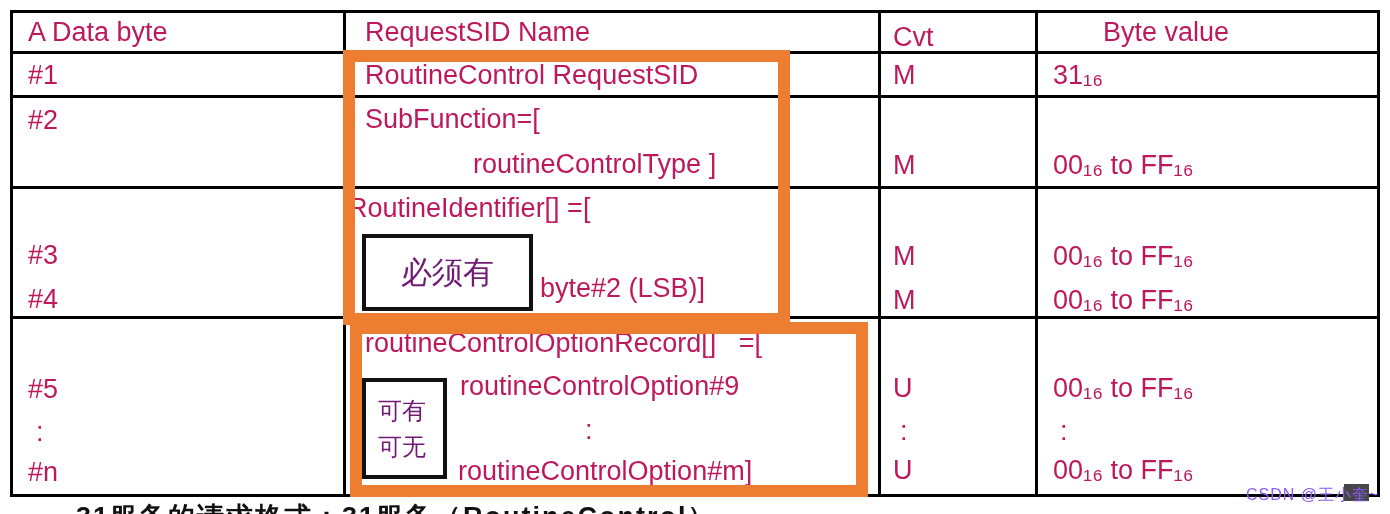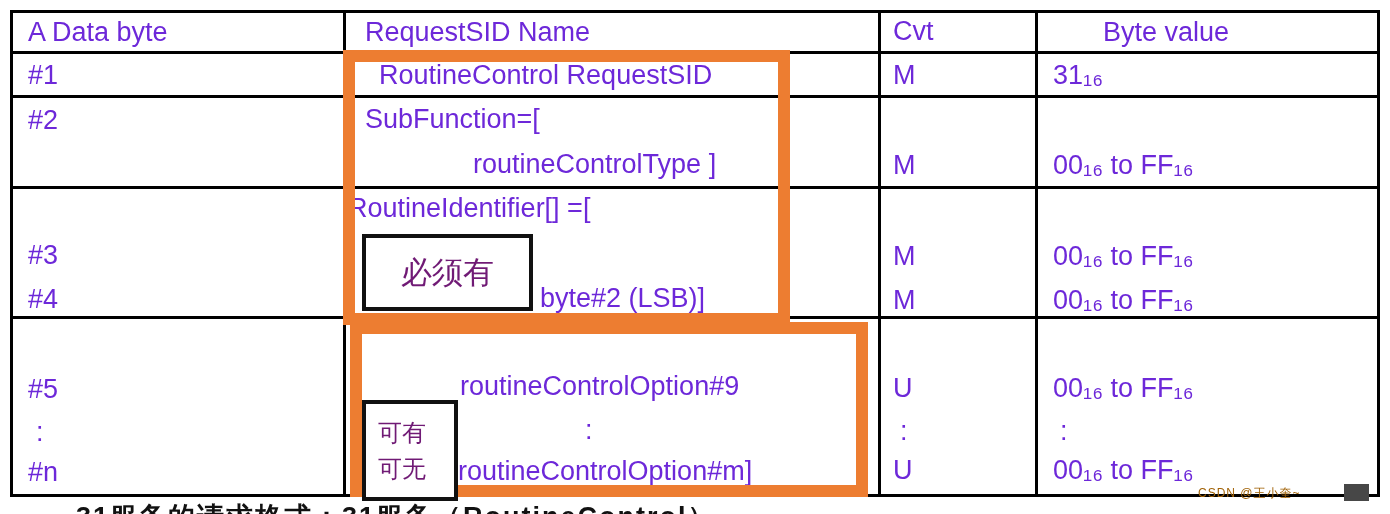--- a/index.html
+++ b/index.html
@@ -8,96 +8,97 @@
     overflow:hidden;
     font-family:"Liberation Sans","DejaVu Sans",sans-serif;
     color:#1a1a1a;
   }
   
   .tframe{position:absolute;left:10px;top:10px;width:1370px;height:487px;
     border:3px solid #000;box-sizing:border-box;background:transparent;}
   .hline{position:absolute;left:10px;width:1370px;height:3px;background:#000;}
   .vline{position:absolute;top:10px;height:487px;width:3px;background:#000;}
   
-  .t{position:absolute;white-space:pre;font-size:27px;line-height:30px;color:#6d28d9;}
+  .t{position:absolute;white-space:pre;font-size:27px;line-height:30px;color:#be185d;}
   .hd{font-size:27px;}
   
   .obox{position:absolute;border:12px solid #ED7D31;box-sizing:border-box;background:transparent;z-index:4;}
   .bbox{position:absolute;border:4px solid #111;box-sizing:border-box;background:#fff;z-index:5;
         display:flex;align-items:center;}
   .bbox .olabel{color:#701a75;width:100%;}
   #must-box .olabel{font-size:31px;text-align:center;}
   #opt-box .olabel{font-size:24px;line-height:36px;padding-left:12px;text-align:left;}
   
   .caption{position:absolute;left:76px;top:499px;font-size:27px;font-weight:bold;color:#111;
     white-space:pre;letter-spacing:2px;}
   
   .wm-box{position:absolute;left:1344px;top:484px;width:25px;height:17px;background:#474747;z-index:6;}
-  .watermark{position:absolute;left:1198px;top:485px;font-size:12px;color:#a16207;z-index:7;
+  .watermark{position:absolute;left:1246px;top:485px;font-size:16px;color:#8b5cf6;z-index:7;
     letter-spacing:1px;white-space:pre;}
 </style>
 </head>
 <body>
 
 <div id="stage">
 
   <div class="tframe"></div>
   <div class="hline" style="top:51px"></div>
   <div class="hline" style="top:95px"></div>
   <div class="hline" style="top:186px"></div>
   <div class="hline" style="top:316px"></div>
   <div class="vline" style="left:343px"></div>
   <div class="vline" style="left:878px"></div>
   <div class="vline" style="left:1035px"></div>
 
   <span class="t hd" style="left:28px;top:17px">A Data byte</span>
   <span class="t hd" style="left:365px;top:17px">RequestSID Name</span>
-  <span class="t hd" style="left:893px;top:16px">Cvt</span>
+  <span class="t hd" style="left:893px;top:22px">Cvt</span>
   <span class="t hd" style="left:1103px;top:17px">Byte value</span>
 
   <span class="t" style="left:28px;top:60px">#1</span>
-  <span class="t" style="left:379px;top:60px">RoutineControl RequestSID</span>
+  <span class="t" style="left:365px;top:60px">RoutineControl RequestSID</span>
   <span class="t" style="left:893px;top:60px">M</span>
   <span class="t" style="left:1053px;top:60px">31₁₆</span>
 
   <span class="t" style="left:28px;top:105px">#2</span>
   <span class="t" style="left:365px;top:104px">SubFunction=[</span>
   <span class="t" style="left:473px;top:149px">routineControlType ]</span>
   <span class="t" style="left:893px;top:150px">M</span>
   <span class="t" style="left:1053px;top:150px">00₁₆ to FF₁₆</span>
 
   <span class="t" style="left:28px;top:240px">#3</span>
   <span class="t" style="left:28px;top:284px">#4</span>
   <span class="t" style="left:348px;top:193px">RoutineIdentifier[] =[</span>
-  <span class="t" style="left:540px;top:283px">byte#2 (LSB)]</span>
+  <span class="t" style="left:540px;top:273px">byte#2 (LSB)]</span>
   <span class="t" style="left:893px;top:241px">M</span>
   <span class="t" style="left:893px;top:285px">M</span>
   <span class="t" style="left:1053px;top:241px">00₁₆ to FF₁₆</span>
   <span class="t" style="left:1053px;top:285px">00₁₆ to FF₁₆</span>
 
   <span class="t" style="left:28px;top:374px">#5</span>
   <span class="t" style="left:36px;top:417px">:</span>
   <span class="t" style="left:28px;top:457px">#n</span>
+  <span class="t" style="left:365px;top:328px">routineControlOptionRecord[]   =[</span>
   <span class="t" style="left:460px;top:371px">routineControlOption#9</span>
   <span class="t" style="left:585px;top:415px">:</span>
   <span class="t" style="left:458px;top:456px">routineControlOption#m]</span>
   <span class="t" style="left:893px;top:373px">U</span>
   <span class="t" style="left:900px;top:416px">:</span>
   <span class="t" style="left:893px;top:455px">U</span>
   <span class="t" style="left:1053px;top:373px">00₁₆ to FF₁₆</span>
   <span class="t" style="left:1060px;top:416px">:</span>
   <span class="t" style="left:1053px;top:455px">00₁₆ to FF₁₆</span>
 
   <div class="obox" style="left:343px;top:50px;width:447px;height:275px"></div>
   <div class="obox" style="left:350px;top:322px;width:518px;height:175px"></div>
 
   <div class="bbox" id="must-box" style="left:362px;top:234px;width:171px;height:77px">
     <div class="olabel">必须有</div>
   </div>
-  <div class="bbox" id="opt-box" style="left:362px;top:400px;width:96px;height:101px">
+  <div class="bbox" id="opt-box" style="left:362px;top:378px;width:85px;height:101px">
     <div class="olabel">
       <div>可有</div>
       <div>可无</div>
     </div>
   </div>
 
   <span class="caption">31服务的请求格式：31服务（RoutineControl）</span>
 
   <div class="wm-box"></div>
   <span class="watermark">CSDN @王小奎~</span>

